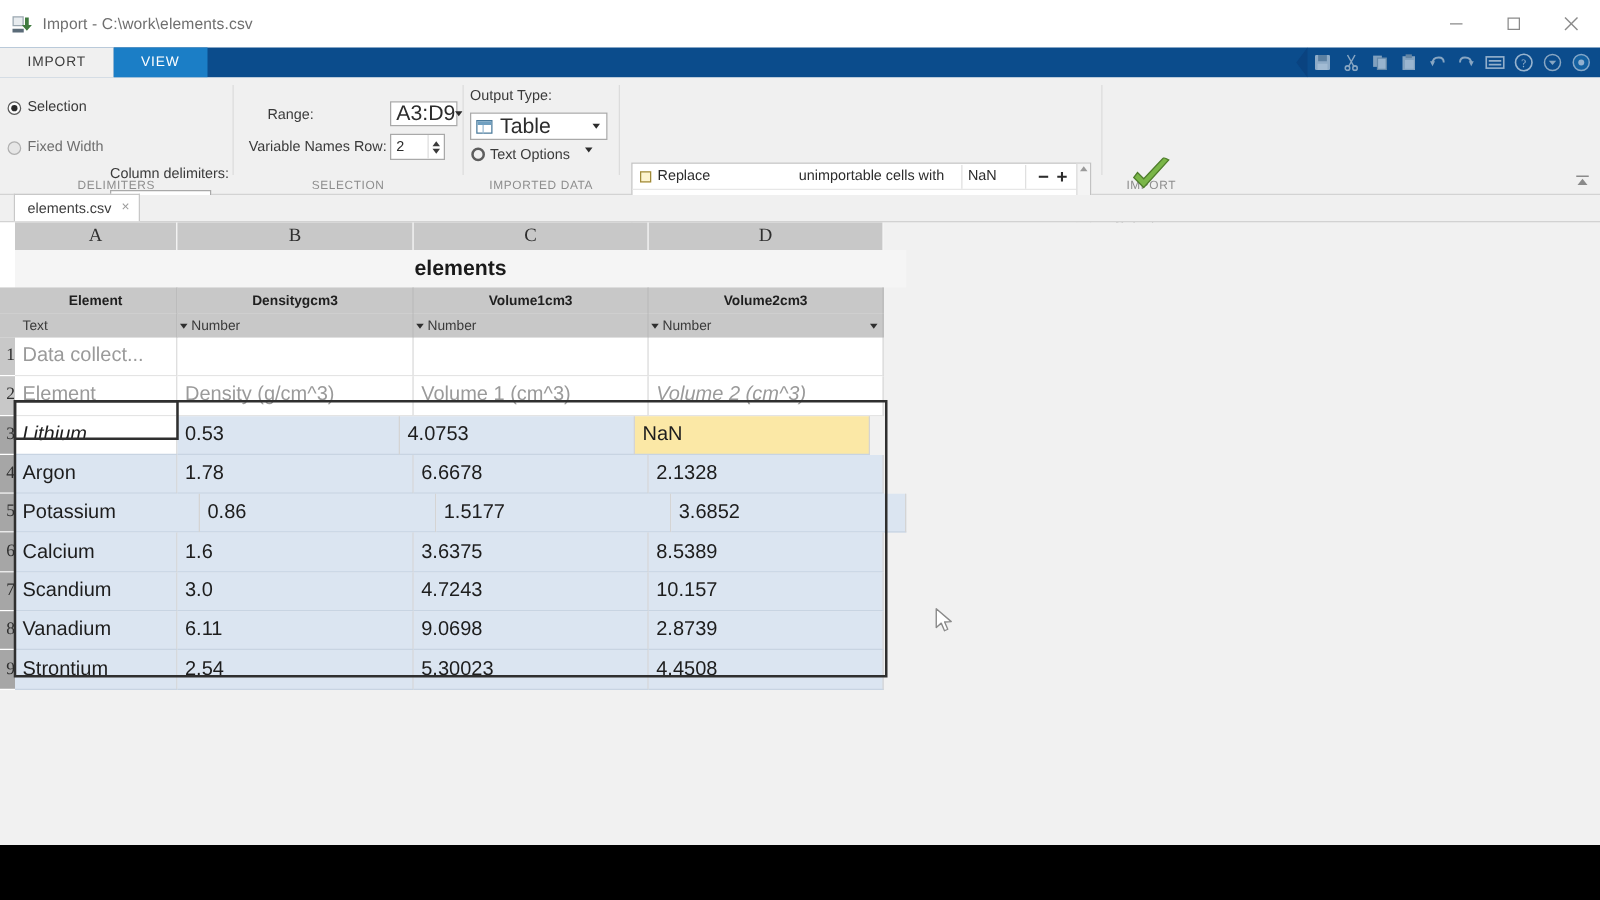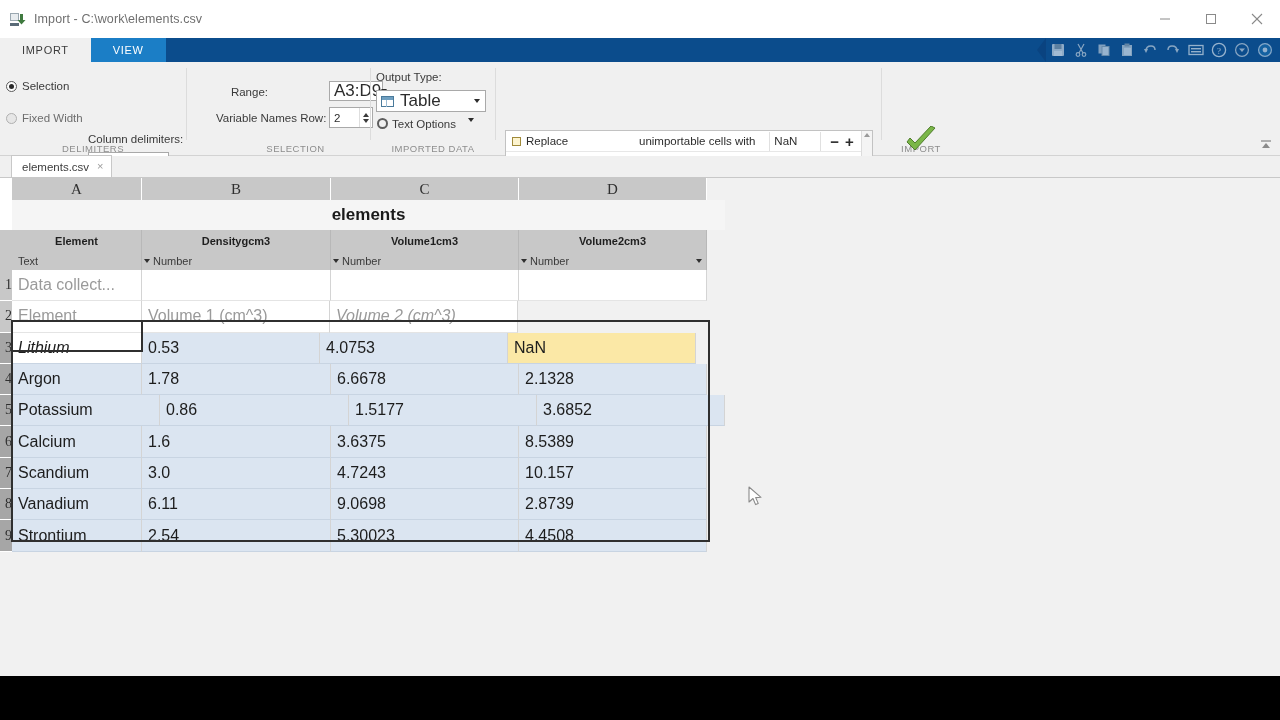--- a/index.html
+++ b/index.html
@@ -406,21 +406,21 @@
       </div>
       <div class="tinybtn" style="position:absolute; left:89px; top:117px;">
         <span class="gearicon"></span>
         <span class="rlabel">Delimiter ...</span>
         <span class="minicarot"></span>
       </div>
       <div class="glabel">DELIMITERS</div>
     </div>
     <div class="gdiv" style="left:186px;"></div>
 
-    <div class="rgroup" style="left:204px; width:183px;">
+    <div class="rgroup" style="left:187px; width:183px;">
       <div class="fieldlabel" style="position:absolute; right:119px; top:24px;">Range:</div>
       <div class="combo" style="position:absolute; left:125px; top:19px; width:54px;">
         <span>A3:D9</span>
         <span class="carot"></span>
       </div>
       <div class="fieldlabel" style="position:absolute; left:12px; top:50px;">Variable Names Row:</div>
       <div class="spin" style="position:absolute; left:125px; top:45px; width:44px;">
         <span>2</span>
         <span class="arrows">
           <i class="up"></i>
@@ -546,20 +546,21 @@
           <div class="drow">
             <div class="rowhdr">1</div>
             <div class="dcell preview" style="width: 130px;">Data collect...</div>
             <div class="dcell preview" style="width: 189px;"></div>
             <div class="dcell preview" style="width: 188px;"></div>
             <div class="dcell preview" style="width: 188px;"></div>
           </div>
           <div class="drow">
             <div class="rowhdr">2</div>
             <div class="dcell preview" style="width: 130px;">Element</div>
+            <div class="dcell preview" style="width: 189px;">Density (g/cm^3)</div>
             <div class="dcell preview" style="width: 188px;">Volume 1 (cm^3)</div>
             <div class="dcell preview" style="width: 188px; font-style: italic;">Volume 2 (cm^3)</div>
           </div>
           <div class="drow">
             <div class="rowhdr sel">3</div>
             <div class="dcell insel active" style="width: 130px; font-style: italic;">Lithium</div>
             <div class="dcell insel" style="width: 178px;">0.53</div>
             <div class="dcell insel" style="width: 188px;">4.0753</div>
             <div class="dcell insel nan" style="width: 188px;">NaN</div>
           </div>

